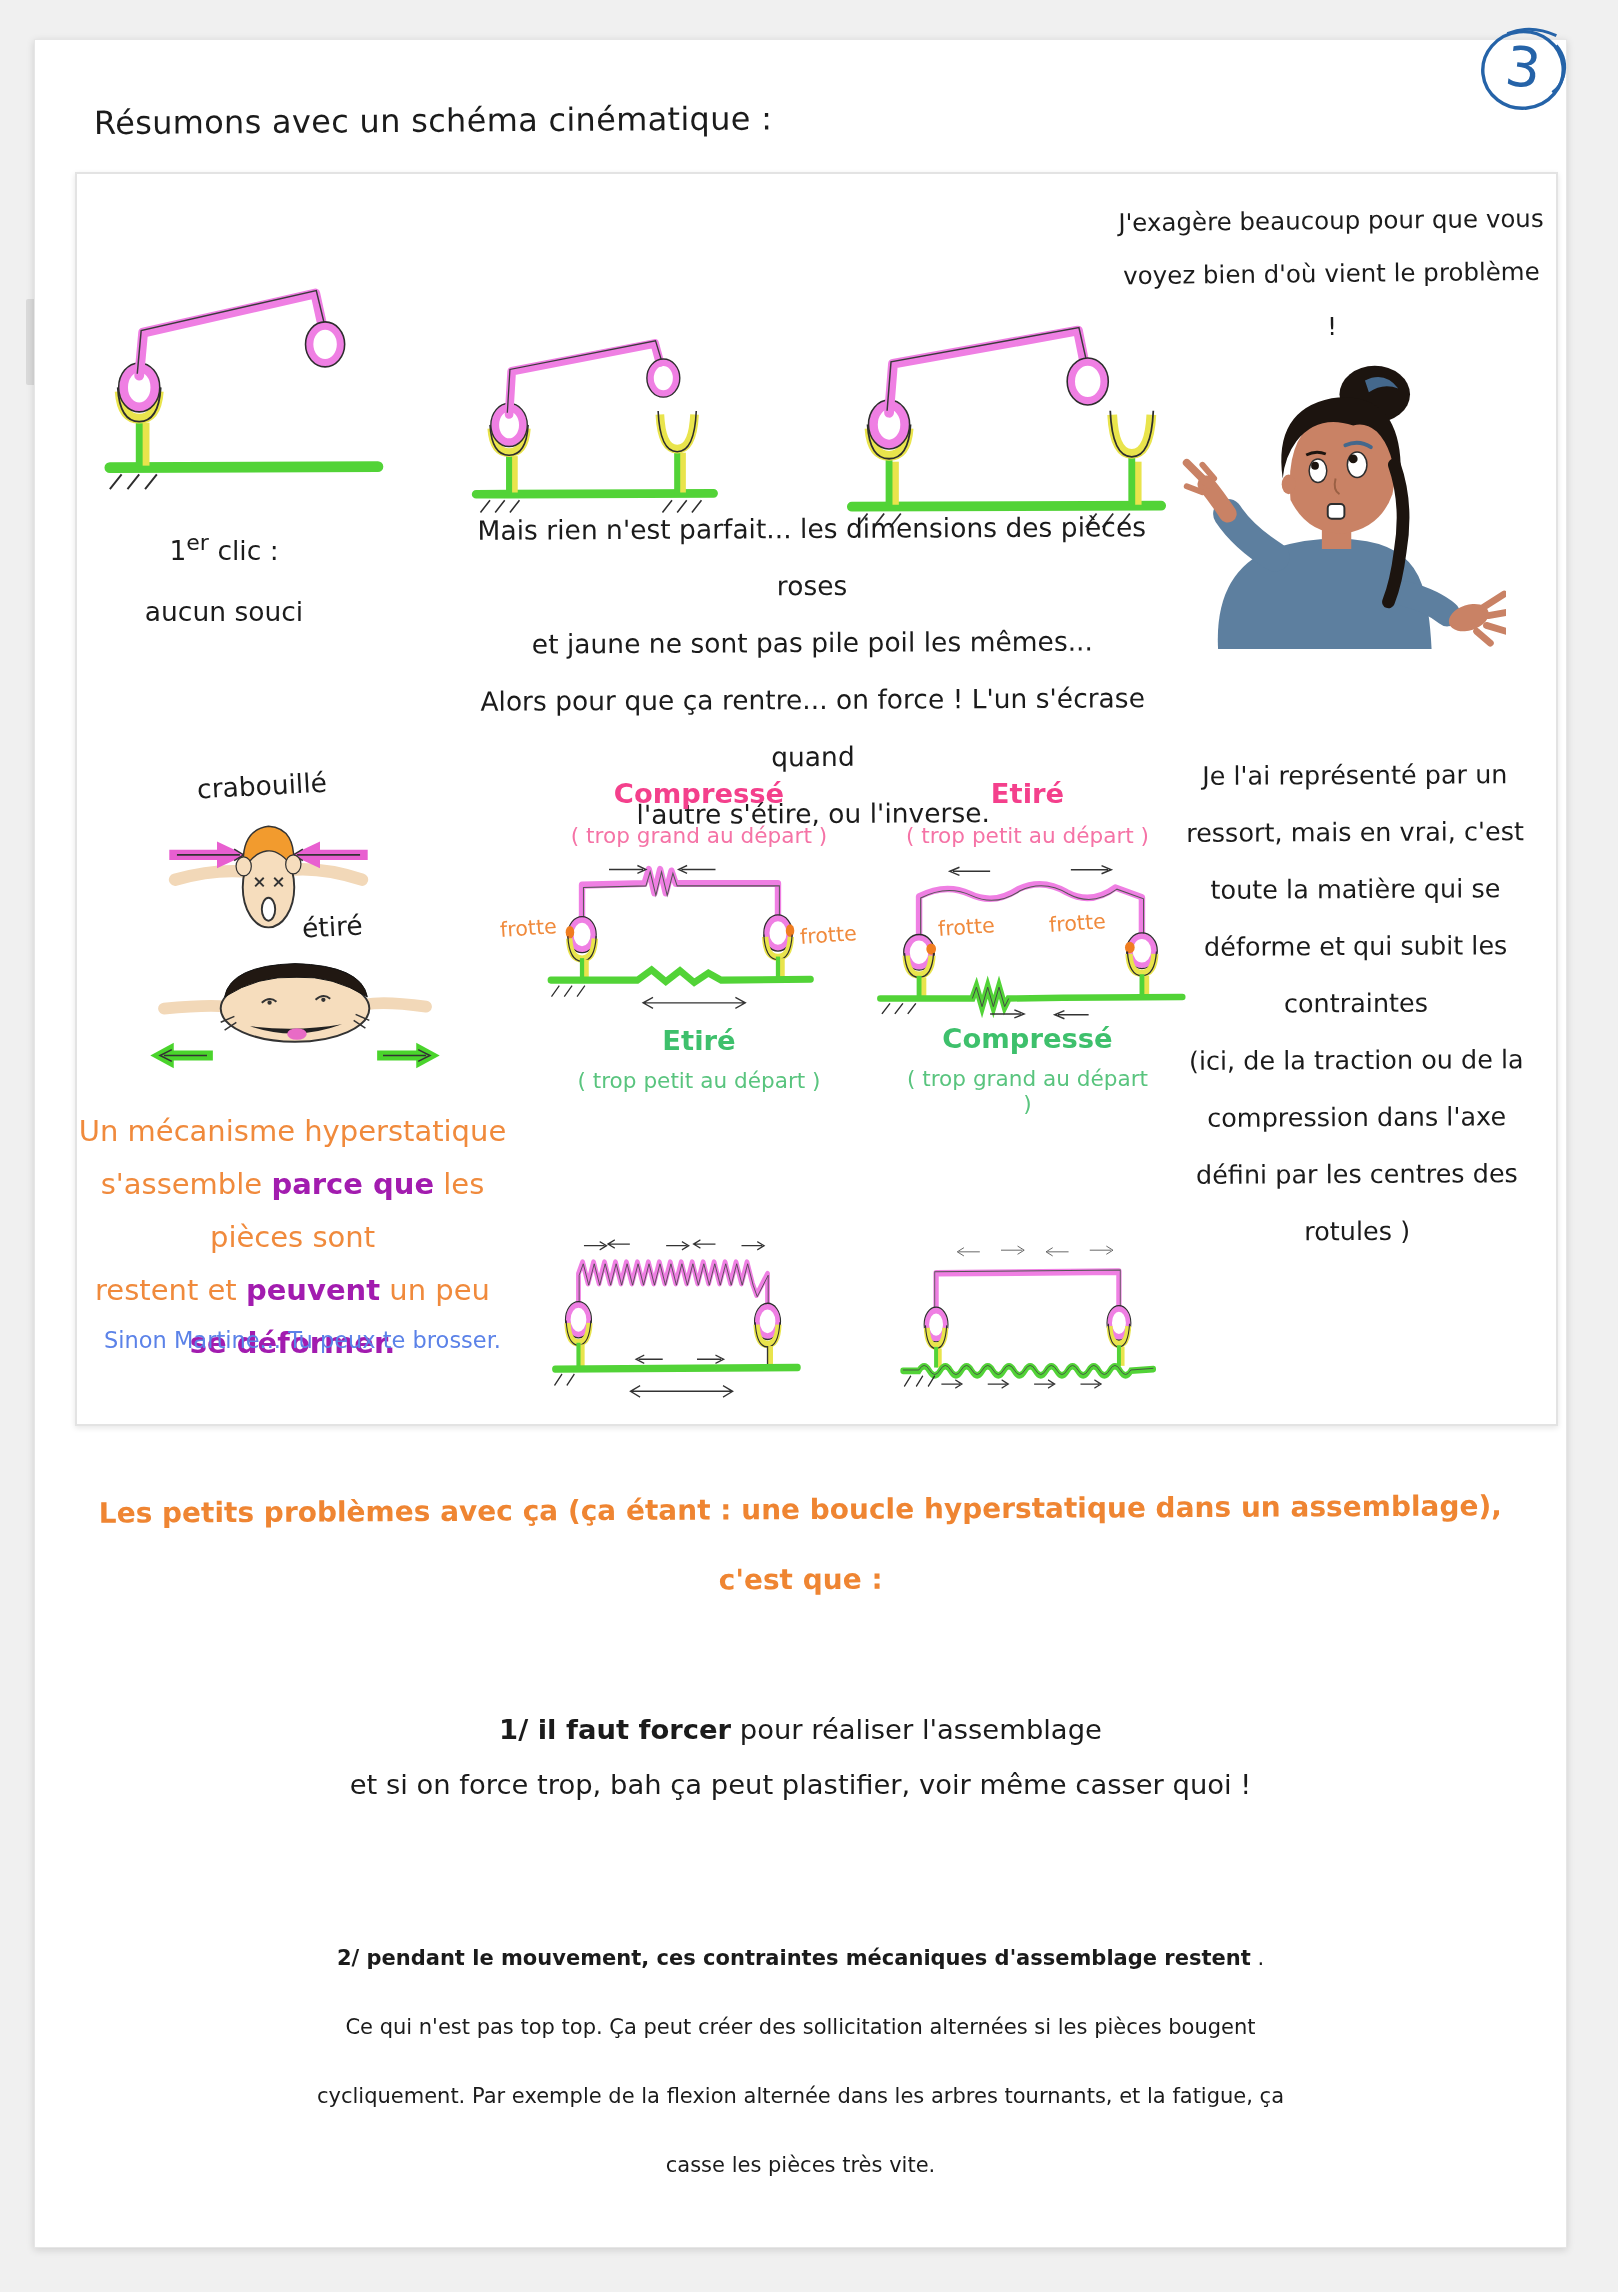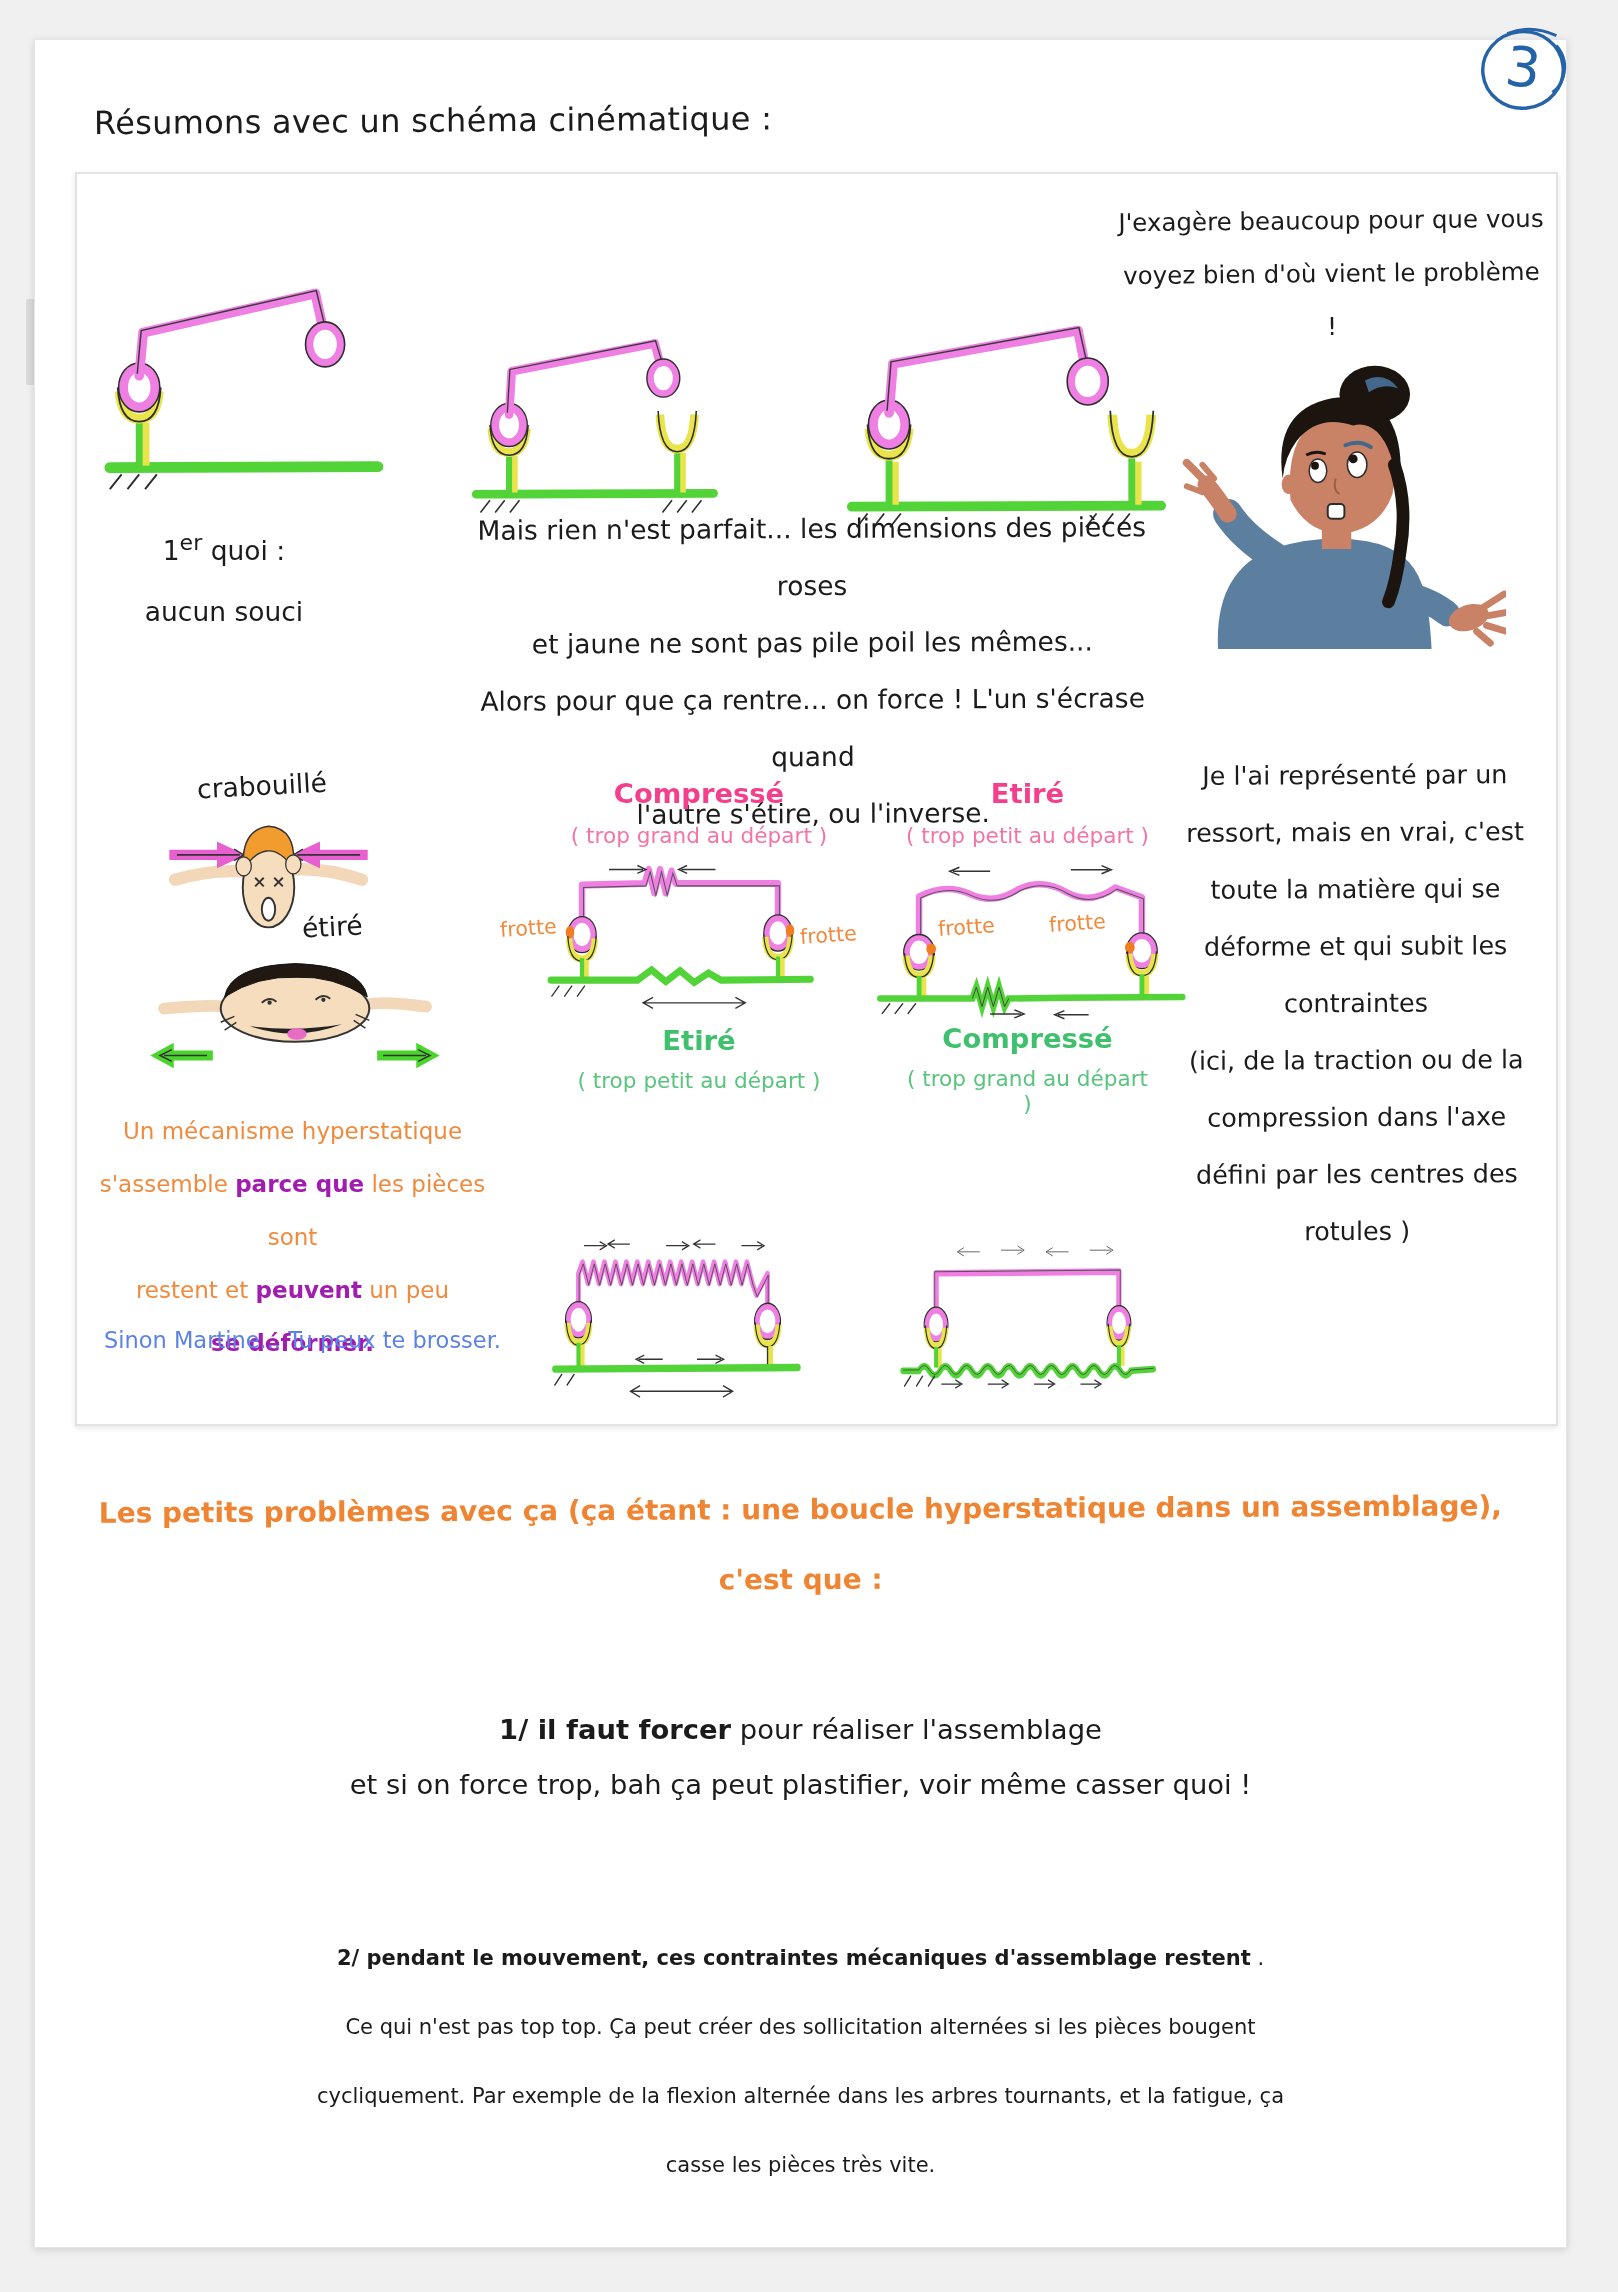--- a/index.html
+++ b/index.html
@@ -16,21 +16,21 @@
   .speech{font-size:24.5px;line-height:53px;transform:rotate(-.6deg);}
   .cap1{font-size:26.5px;line-height:61px;}
   .cpar{font-size:26.5px;line-height:57px;transform:rotate(-.3deg);}
   .rpar{font-size:25.5px;line-height:57px;transform:rotate(-.3deg);}
   .facelabel{font-size:26.5px;transform:rotate(-3deg);}
   .ll-top{font-size:27.4px;font-weight:700;color:#f4408c;}
   .ll-sub{font-size:21.6px;color:#f573a6;}
   .gl-top{font-size:27.4px;font-weight:700;color:#3ec06c;}
   .gl-sub{font-size:21.6px;color:#59c47e;}
   .frotte{font-size:20.6px;color:#f08a3c;transform:rotate(-4deg);}
-  .onote{font-size:23px;line-height:53px;color:#f08a3c;}
+  .onote{font-size:29px;line-height:53px;color:#f08a3c;}
   .onote b{color:#a21caf;font-weight:700;}
   .bnote{font-size:22.5px;color:#5b82e8;}
   .ohead{font-size:28px;color:#ef8532;font-weight:600;transform:rotate(-.3deg);}
   .p1{font-size:27.4px;}
   .p2{font-size:21px;line-height:69px;}
   .bold{font-weight:700;}
   svg{display:block;}
   svg text{font-family:"DejaVu Sans",sans-serif;}
 </style>
 </head>
@@ -128,21 +128,21 @@
         <ellipse cx="188" cy="112" rx="10" ry="13" fill="#ffffff" stroke="#2d2d2d" stroke-width="1.5"></ellipse>
         <circle cx="145" cy="113" r="4" fill="#1c140f"></circle>
           <circle cx="184" cy="106" r="4.5" fill="#1c140f"></circle>
         <path d="M176 92 Q190 86 202 94" stroke="#44688c" stroke-width="4" fill="none" stroke-linecap="round"></path>
         <path d="M136 102 Q146 97 156 101" stroke="#1c140f" stroke-width="3" fill="none"></path>
         <path d="M166 126 Q163 138 170 142" stroke="#9a6044" stroke-width="2" fill="none"></path>
         <rect x="158" y="152" width="17" height="15" rx="4" fill="#ffffff" stroke="#2d2d2d" stroke-width="2"></rect>
       </svg>
 
       <div class="abs hand cap1 ctr" style="left:39px;top:338px;width:216px;">
-        <div><span>1</span><sup>er</sup><span> quoi :</span></div>
+        <div><span>1</span><sup>er</sup><span> clic :</span></div>
         <div>aucun souci</div>
       </div>
 
       <div class="abs hand cpar ctr" style="left:363px;top:326px;width:745px;">
         <div>Mais rien n'est parfait...  les dimensions des pièces roses</div>
         <div>et jaune ne sont pas pile poil les mêmes...</div>
         <div>Alors pour que ça rentre...  on force !  L'un s'écrase quand</div>
         <div>l'autre s'étire, ou l'inverse.</div>
       </div>
 

